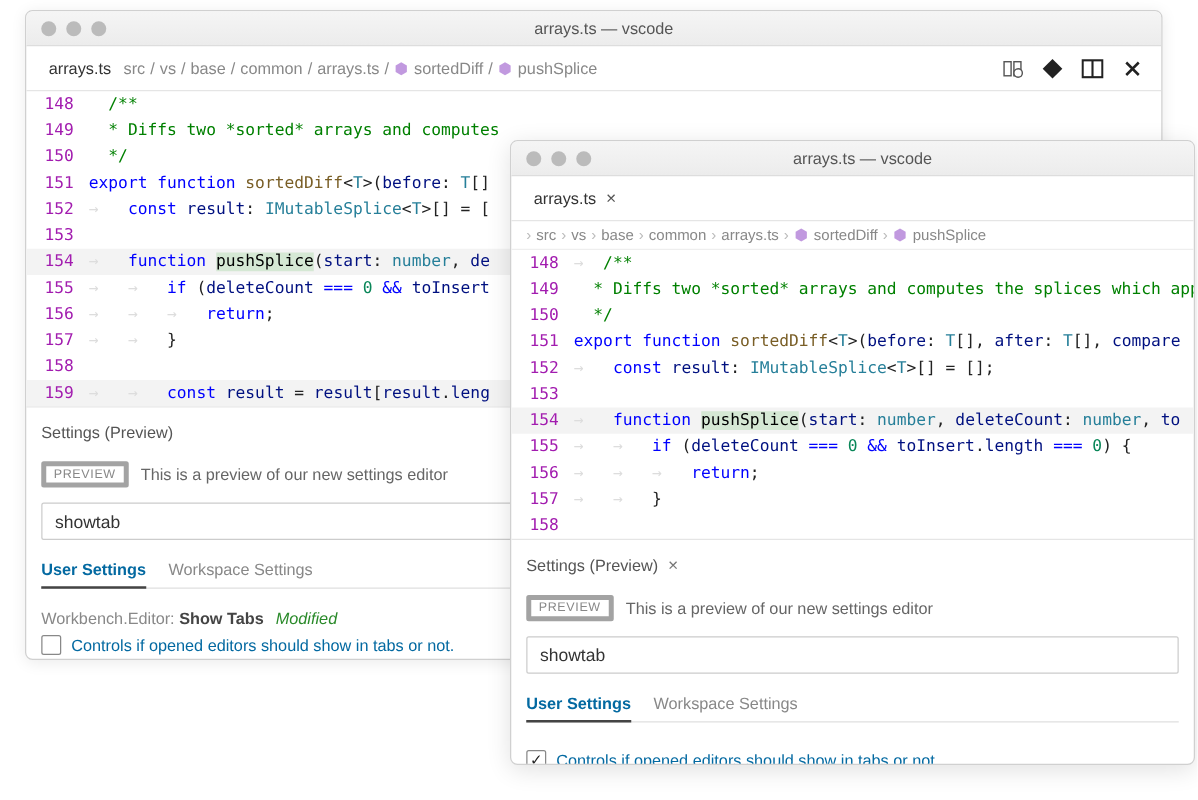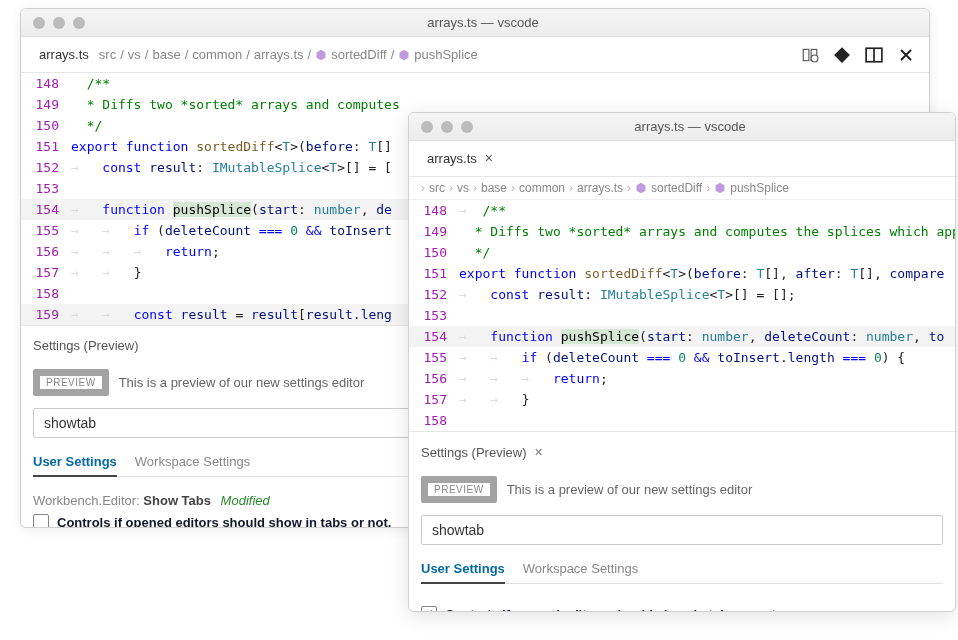--- a/index.html
+++ b/index.html
@@ -30,34 +30,34 @@
 .kw { color: #0000ff; }
 .fn { color: #795e26; }
 .ty { color: #267f99; }
 .nm { color: #098658; }
 .va { color: #001080; }
 .pu { color: #222; }
 .hl-fn { background: #d5e8d4; }
 .settings-panel { border-top: 1px solid #e5e5e5; padding: 8px 12px 16px; }
 .settings-title-row { display: flex; align-items: center; gap: 8px; padding: 4px 0 10px; font-size: 13px; color: #555; }
 .settings-close { font-size: 14px; color: #777; cursor: pointer; }
-.preview-badge { display: inline-block; font-size: 10px; color: #888; border: 7px solid #a3a3a3; padding: 1px 6px; border-radius: 2px; letter-spacing: 0.5px; }
+.preview-badge { display: inline-block; font-size: 10px; color: #888; border: 4px solid #a3a3a3; padding: 1px 6px; border-radius: 2px; letter-spacing: 0.5px; }
 .preview-row { display: flex; align-items: center; gap: 10px; padding: 6px 0; }
 .preview-text { font-size: 13px; color: #666; }
 .search-box { width: 100%; border: 1px solid #ccc; padding: 6px 10px; font-size: 14px; margin: 6px 0 10px; border-radius: 2px; color: #333; }
 .settings-tabs { display: flex; gap: 18px; border-bottom: 1px solid #e0e0e0; font-size: 13px; }
 .settings-tab { padding: 6px 0; color: #888; cursor: pointer; }
 .settings-tab.active { color: #0369a1; font-weight: 600; border-bottom: 2px solid #444; margin-bottom: -1px; }
 .setting-item { padding-top: 16px; }
 .setting-label { font-size: 13px; color: #888; }
 .setting-label b { color: #444; font-weight: 600; }
 .modified { color: #2a8a2a; font-style: italic; margin-left: 6px; }
 .setting-desc-row { display: flex; align-items: center; gap: 8px; margin-top: 6px; }
 .checkbox { width: 16px; height: 16px; border: 1px solid #888; border-radius: 2px; display: flex; align-items: center; justify-content: center; font-size: 12px; color: #222; flex-shrink: 0; }
-.setting-desc { font-size: 13px; color: #0f172a; font-weight: bold; }
+.setting-desc { font-size: 13px; color: #0369a1; }
 
 .win-back { left: 20px; top: 8px; width: 910px; height: 520px; z-index: 1; }
 .win-front { left: 408px; top: 112px; width: 548px; height: 500px; z-index: 2; box-shadow: 0 4px 20px rgba(0,0,0,0.12); }
 </style>
 </head>
 <body>
 
 <div class="window win-back">
   <div class="titlebar">
     <div class="traffic">

